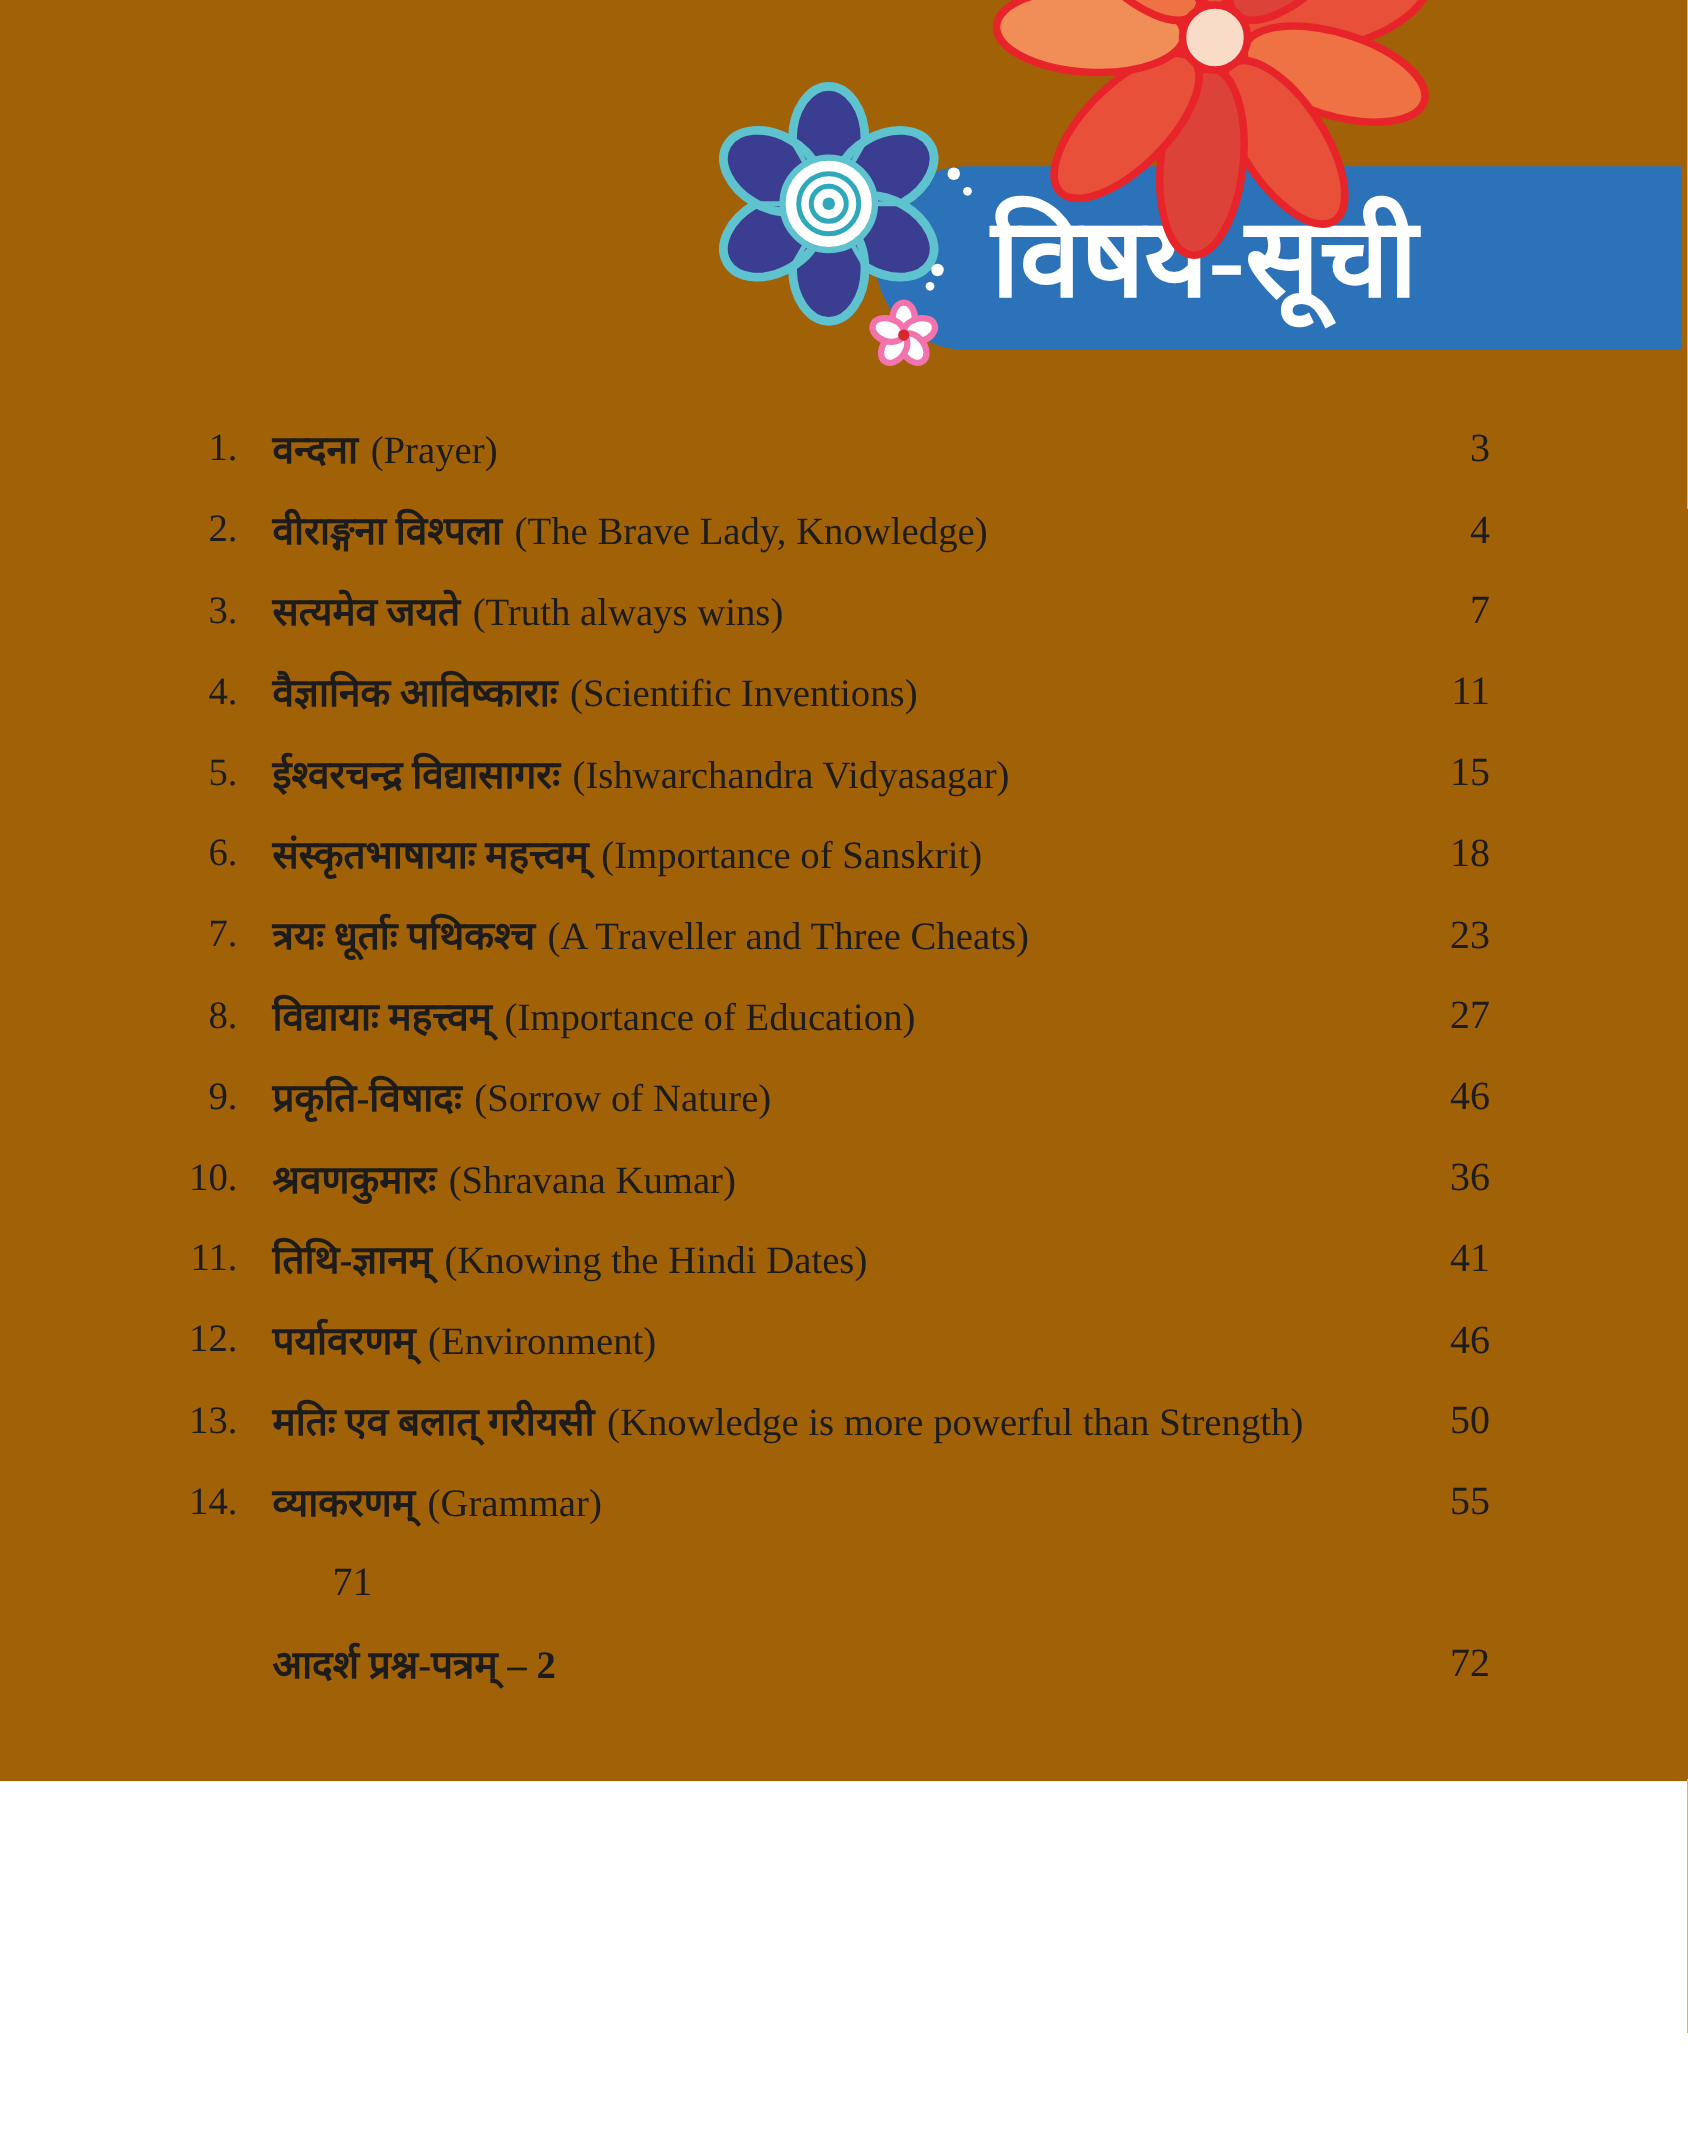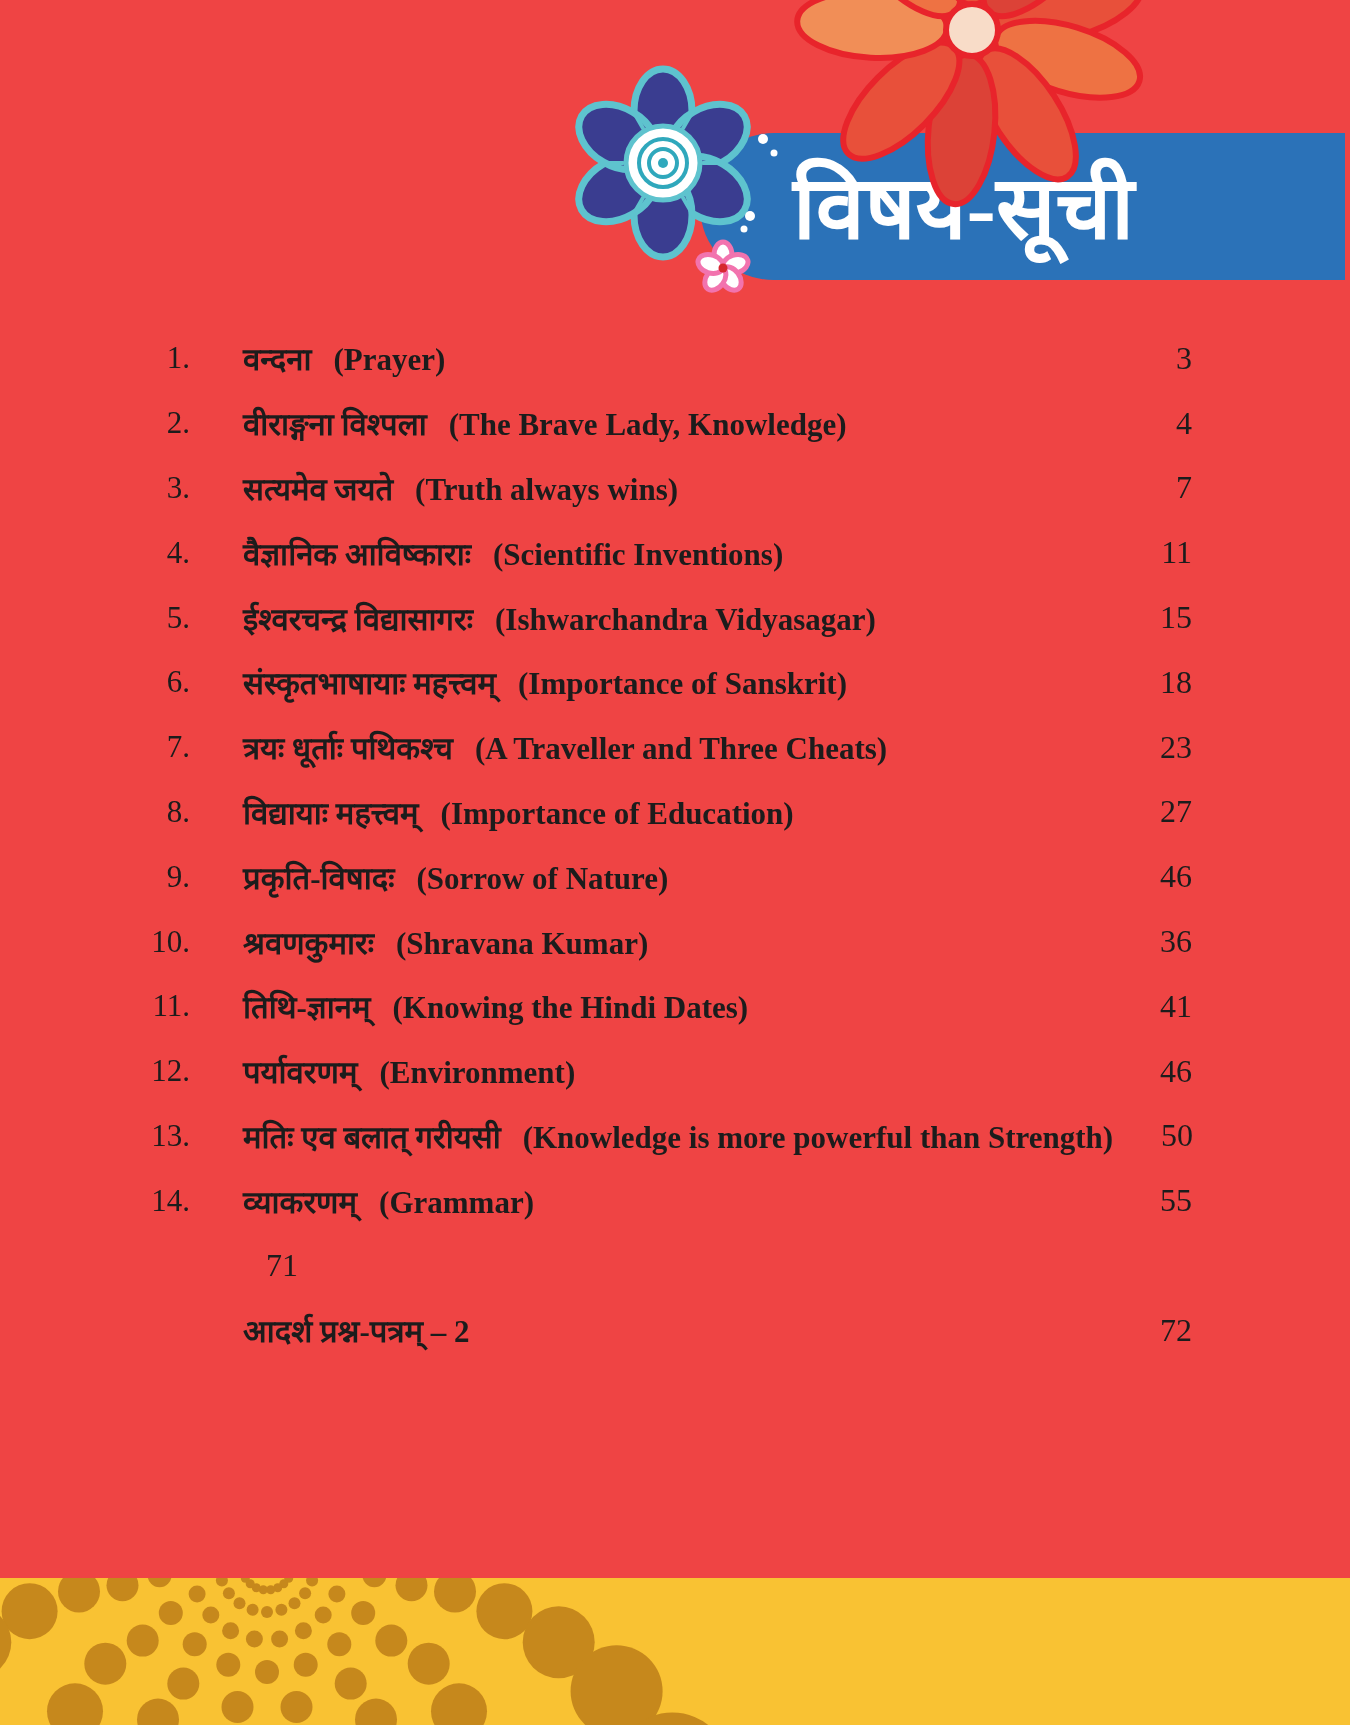--- a/index.html
+++ b/index.html
@@ -17,23 +17,23 @@
     --teal-dark:#2FA8BC;
     --pink:#F273AE;
     --pink-center:#D6272E;
     --footer-yellow:#F9C233;
     --footer-dot:#C6881C;
   }
   *{margin:0;padding:0;box-sizing:border-box;}
   html,body{background:#fff;}
   .page{
     position:relative;
-    width:1350px;height:1725px;
+    width:1350px;height:1425px;
     margin:0 auto;
-    background:#ef4444;
+    background:#a16207;
     overflow:hidden;
     font-family:"Liberation Serif","DejaVu Serif",serif;
     color:var(--text-black);
   }
   
   .banner{
     position:absolute;
     left:700px;top:133px;
     width:645px;height:147px;
     background:var(--banner-blue);
@@ -78,22 +78,22 @@
     display:flex;align-items:center;
     white-space:nowrap;
   }
   .num{
     width:60px;flex:0 0 60px;
     text-align:right;
     font-size:31px;
     margin-right:28px;
   }
   .ttl{flex:1;overflow:visible;}
-  .hi{font-size:31px;font-weight:600;margin-left:25px;}
-  .en{font-size:31px;margin-left:22px;font-weight:700;}
+  .hi{font-size:31px;font-weight:600;}
+  .en{font-size:31px;margin-left:10px;font-weight:400;}
   .pg{
     flex:0 0 80px;width:80px;
     text-align:right;
     font-size:32px;
   }
   
   .footer-band{
     position:absolute;
     left:0;top:1578px;
     width:1350px;height:147px;

